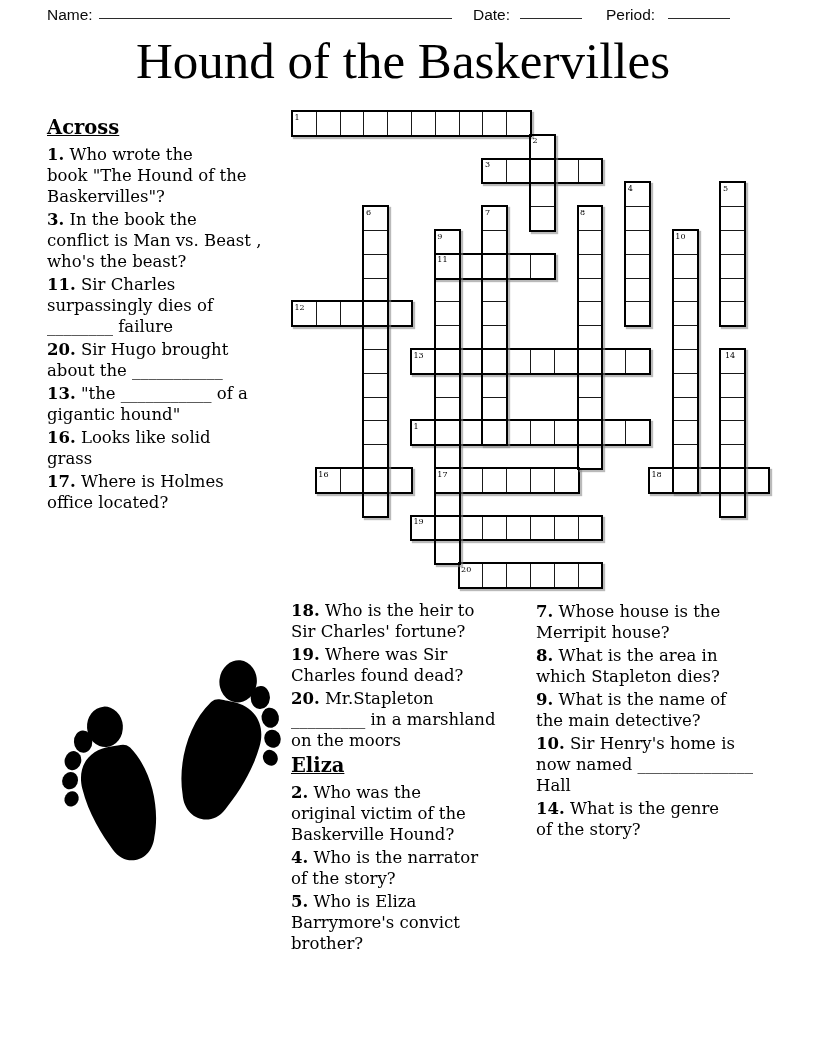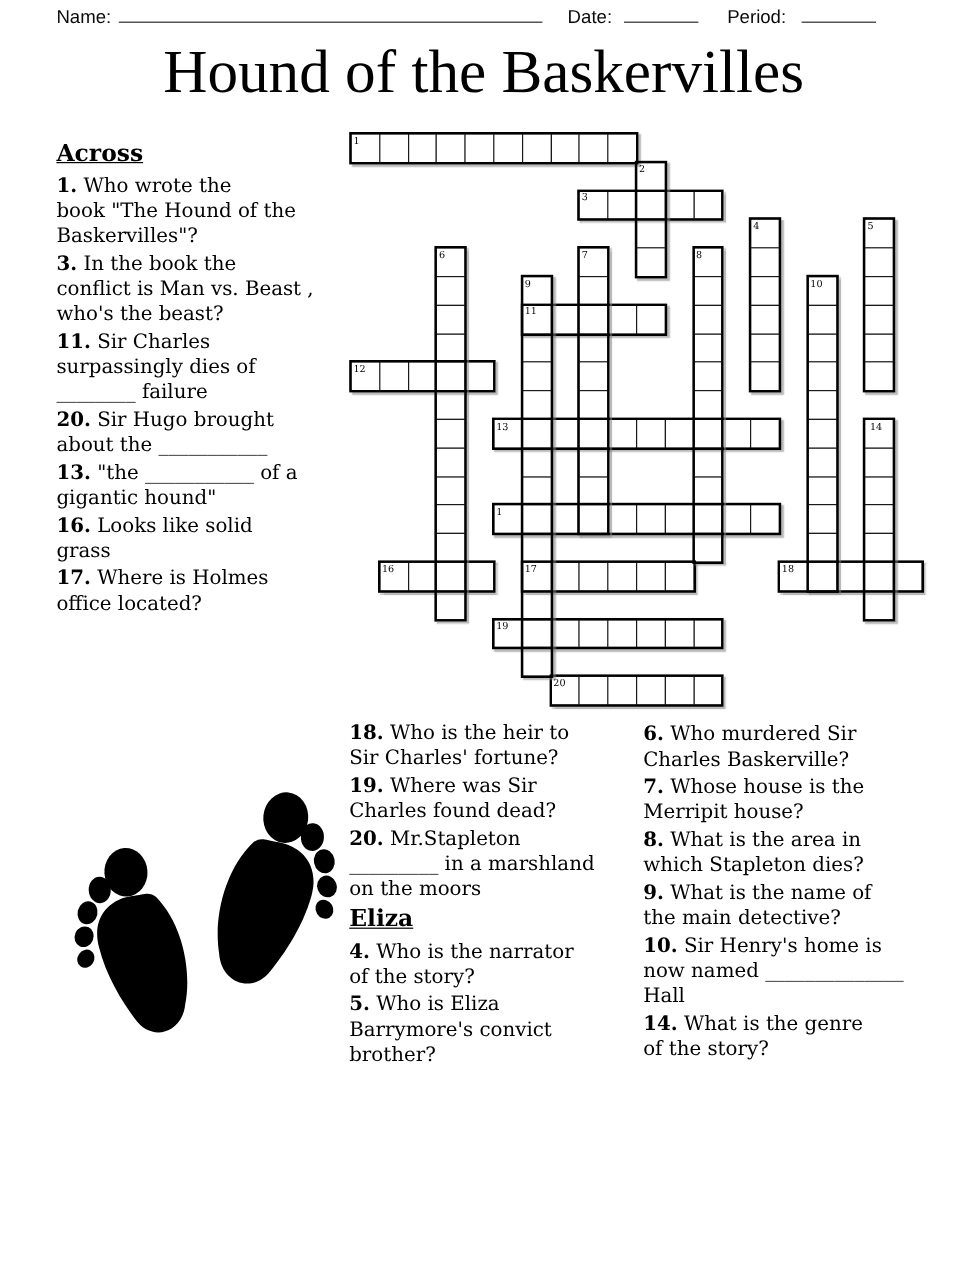--- a/index.html
+++ b/index.html
@@ -268,29 +268,30 @@
     </div>
   <div class="cluecol" style="left:291px; top:600px">
       <div class="clue"><span class="cnum">18.</span><span class="ctext"> Who is the heir to
 Sir Charles' fortune?</span></div>
       <div class="clue"><span class="cnum">19.</span><span class="ctext"> Where was Sir
 Charles found dead?</span></div>
       <div class="clue"><span class="cnum">20.</span><span class="ctext"> Mr.Stapleton
 _________ in a marshland
 on the moors</span></div>
       <div class="clueheading">Eliza</div>
+      <div class="clue"><span class="cnum">2.</span><span class="ctext"> Who was the
+original victim of the
+Baskerville Hound?</span></div>
       <div class="clue"><span class="cnum">4.</span><span class="ctext"> Who is the narrator
 of the story?</span></div>
       <div class="clue"><span class="cnum">5.</span><span class="ctext"> Who is Eliza
 Barrymore's convict
 brother?</span></div>
     </div>
   <div class="cluecol" style="left:536px; top:601px">
-      <div class="clue"><span class="cnum">6.</span><span class="ctext"> Who murdered Sir
-Charles Baskerville?</span></div>
       <div class="clue"><span class="cnum">7.</span><span class="ctext"> Whose house is the
 Merripit house?</span></div>
       <div class="clue"><span class="cnum">8.</span><span class="ctext"> What is the area in
 which Stapleton dies?</span></div>
       <div class="clue"><span class="cnum">9.</span><span class="ctext"> What is the name of
 the main detective?</span></div>
       <div class="clue"><span class="cnum">10.</span><span class="ctext"> Sir Henry's home is
 now named ______________
 Hall</span></div>
       <div class="clue"><span class="cnum">14.</span><span class="ctext"> What is the genre

